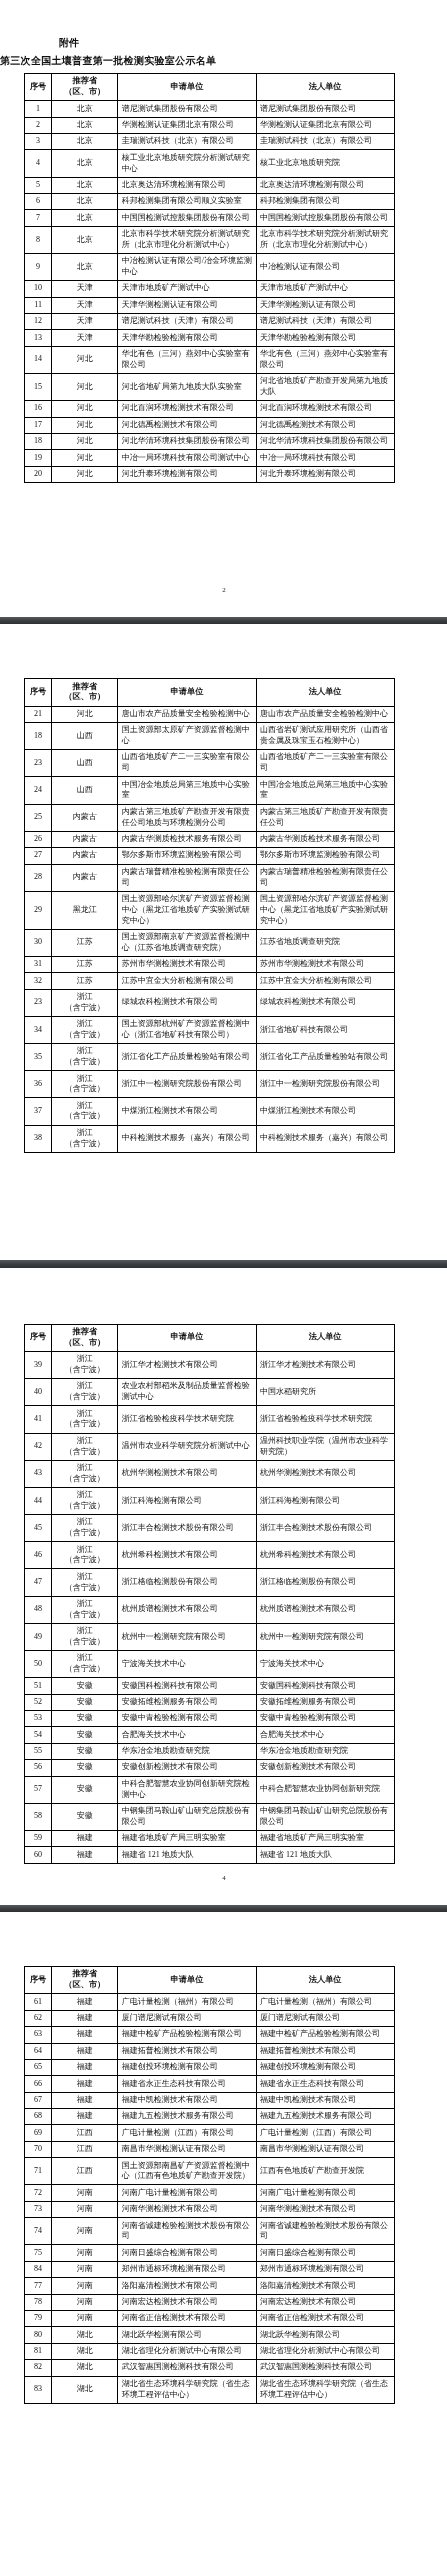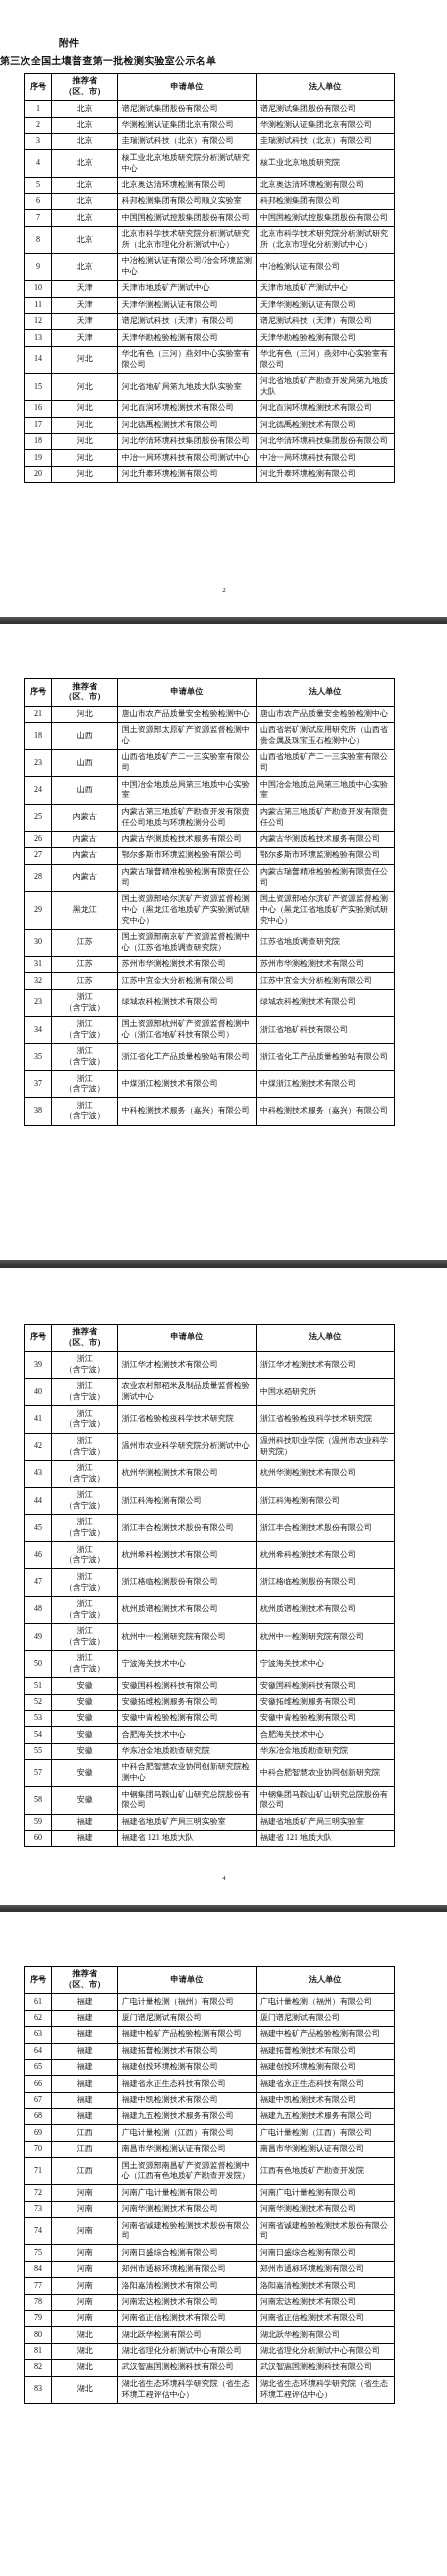--- a/index.html
+++ b/index.html
@@ -265,20 +265,27 @@
           <td class="c3">浙江省地矿科技有限公司</td>
         </tr>
         <tr>
           <td class="c0">35</td>
           <td class="c1">浙江
 （含宁波）</td>
           <td class="c2">浙江省化工产品质量检验站有限公司</td>
           <td class="c3">浙江省化工产品质量检验站有限公司</td>
         </tr>
         <tr>
+          <td class="c0">36</td>
+          <td class="c1">浙江
+（含宁波）</td>
+          <td class="c2">浙江中一检测研究院股份有限公司</td>
+          <td class="c3">浙江中一检测研究院股份有限公司</td>
+        </tr>
+        <tr>
           <td class="c0">37</td>
           <td class="c1">浙江
 （含宁波）</td>
           <td class="c2">中煤浙江检测技术有限公司</td>
           <td class="c3">中煤浙江检测技术有限公司</td>
         </tr>
         <tr>
           <td class="c0">38</td>
           <td class="c1">浙江
 （含宁波）</td>
@@ -412,20 +419,26 @@
           <td class="c2">合肥海关技术中心</td>
           <td class="c3">合肥海关技术中心</td>
         </tr>
         <tr>
           <td class="c0">55</td>
           <td class="c1">安徽</td>
           <td class="c2">华东冶金地质勘查研究院</td>
           <td class="c3">华东冶金地质勘查研究院</td>
         </tr>
         <tr>
+          <td class="c0">56</td>
+          <td class="c1">安徽</td>
+          <td class="c2">安徽创新检测技术有限公司</td>
+          <td class="c3">安徽创新检测技术有限公司</td>
+        </tr>
+        <tr>
           <td class="c0">57</td>
           <td class="c1">安徽</td>
           <td class="c2">中科合肥智慧农业协同创新研究院检测中心</td>
           <td class="c3">中科合肥智慧农业协同创新研究院</td>
         </tr>
         <tr>
           <td class="c0">58</td>
           <td class="c1">安徽</td>
           <td class="c2">中钢集团马鞍山矿山研究总院股份有限公司</td>
           <td class="c3">中钢集团马鞍山矿山研究总院股份有限公司</td>

